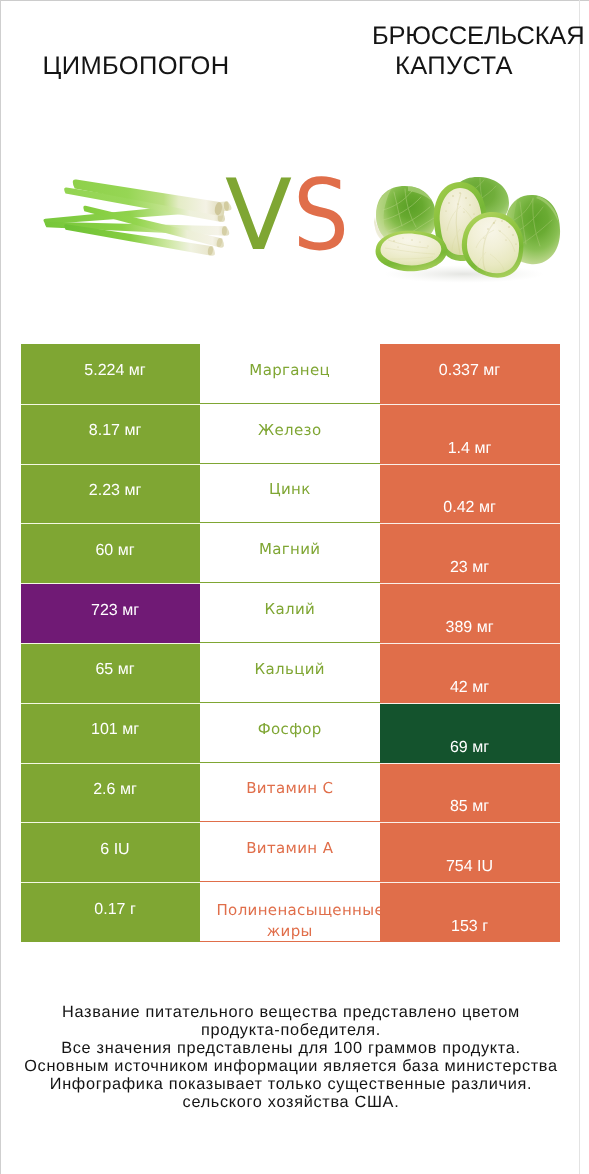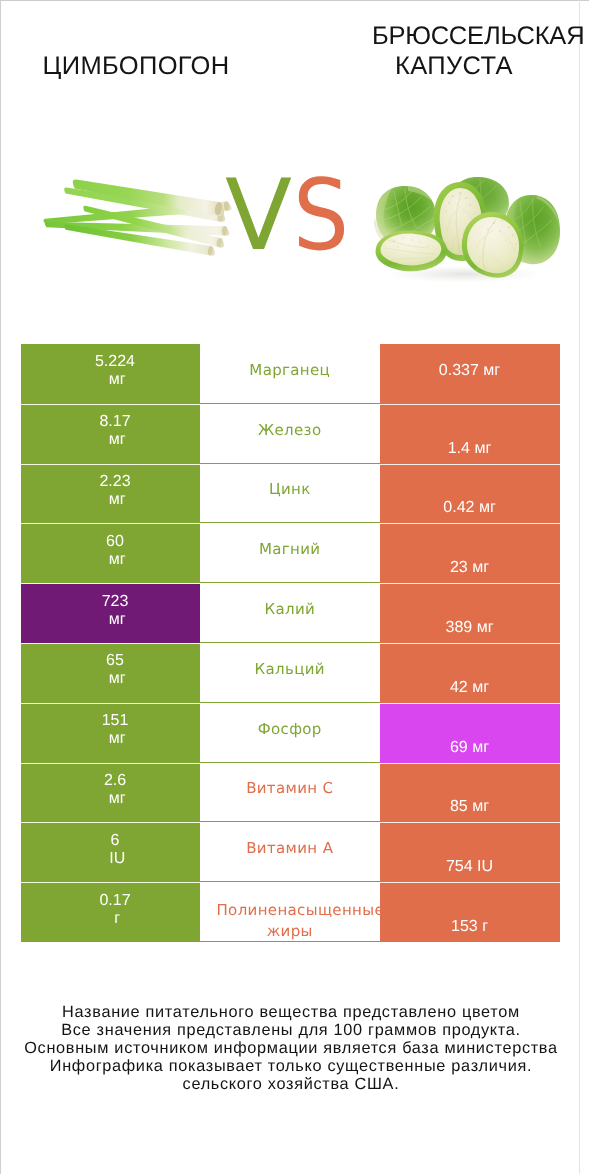--- a/index.html
+++ b/index.html
@@ -35,21 +35,21 @@
   .vs span{position:absolute;display:inline-block;}
   .vs .v{color:#7FA633;left:225px;top:11px;}
   .vs .s{color:#E06E4A;left:293px;top:11px;transform:scaleX(0.9);transform-origin:left top;}
 
   
   .table{position:absolute;left:21px;top:344px;width:536px;}
   .row{position:relative;height:59.8px;}
   .cell{position:absolute;top:0;height:59.8px;box-sizing:border-box;
         display:flex;align-items:center;justify-content:center;text-align:center;
         padding-bottom:6px;}
-  .cL{left:0;width:188px;color:#fff;font-size:16px;flex-direction:column;}
+  .cL{left:0;width:188px;color:#fff;font-size:16px;}
   .cM{left:179px;width:179.5px;background:#fff;font-size:15px;letter-spacing:0.35px;
        font-family:"DejaVu Sans",sans-serif;line-height:21px;}
   .cR{left:358.5px;width:180px;color:#fff;font-size:16px;}
   .row:last-child .cM .nm{display:block;text-indent:21px;}
   .row:last-child .cM{padding-bottom:0;padding-top:18px;}
   .row + .row .cL{border-top:1.4px solid #f4f8e2;}
   .row + .row .cR{border-top:1.4px solid #fbf0e9;align-items:flex-end;}
   .unit{font-size:16px;margin-left:0;}
   .unit:before{content:"\00a0";}
 
@@ -378,27 +378,27 @@
         <div class="cell cM" style="border-bottom:1px solid #7FA633;color:#7FA633">
           <span class="nm">Кальций</span>
         </div>
         <div class="cell cR" style="background:#E06E4A">
           <span>42</span>
           <span class="unit">мг</span>
         </div>
       </div>
       <div class="row">
         <div class="cell cL" style="background:#7FA633">
-          <span>151</span>
+          <span>101</span>
           <span class="unit">мг</span>
         </div>
         <div class="cell cM" style="border-bottom:1px solid #7FA633;color:#7FA633">
           <span class="nm">Фосфор</span>
         </div>
-        <div class="cell cR" style="background:#d946ef">
+        <div class="cell cR" style="background:#14532d">
           <span>69</span>
           <span class="unit">мг</span>
         </div>
       </div>
       <div class="row">
         <div class="cell cL" style="background:#7FA633">
           <span>2.6</span>
           <span class="unit">мг</span>
         </div>
         <div class="cell cM" style="border-bottom:1px solid #E06E4A;color:#E06E4A">
@@ -432,18 +432,19 @@
         </div>
         <div class="cell cR" style="background:#E06E4A">
           <span>153</span>
           <span class="unit">г</span>
         </div>
       </div>
     </div>
 
   <div class="footer">
       <div class="fline">Название питательного вещества представлено цветом</div>
+      <div class="fline">продукта-победителя.</div>
       <div class="fline">Все значения представлены для 100 граммов продукта.</div>
       <div class="fline">Основным источником информации является база министерства</div>
       <div class="fline">Инфографика показывает только существенные различия.</div>
       <div class="fline">сельского хозяйства США.</div>
     </div>
 </div>
 
 </body></html>

